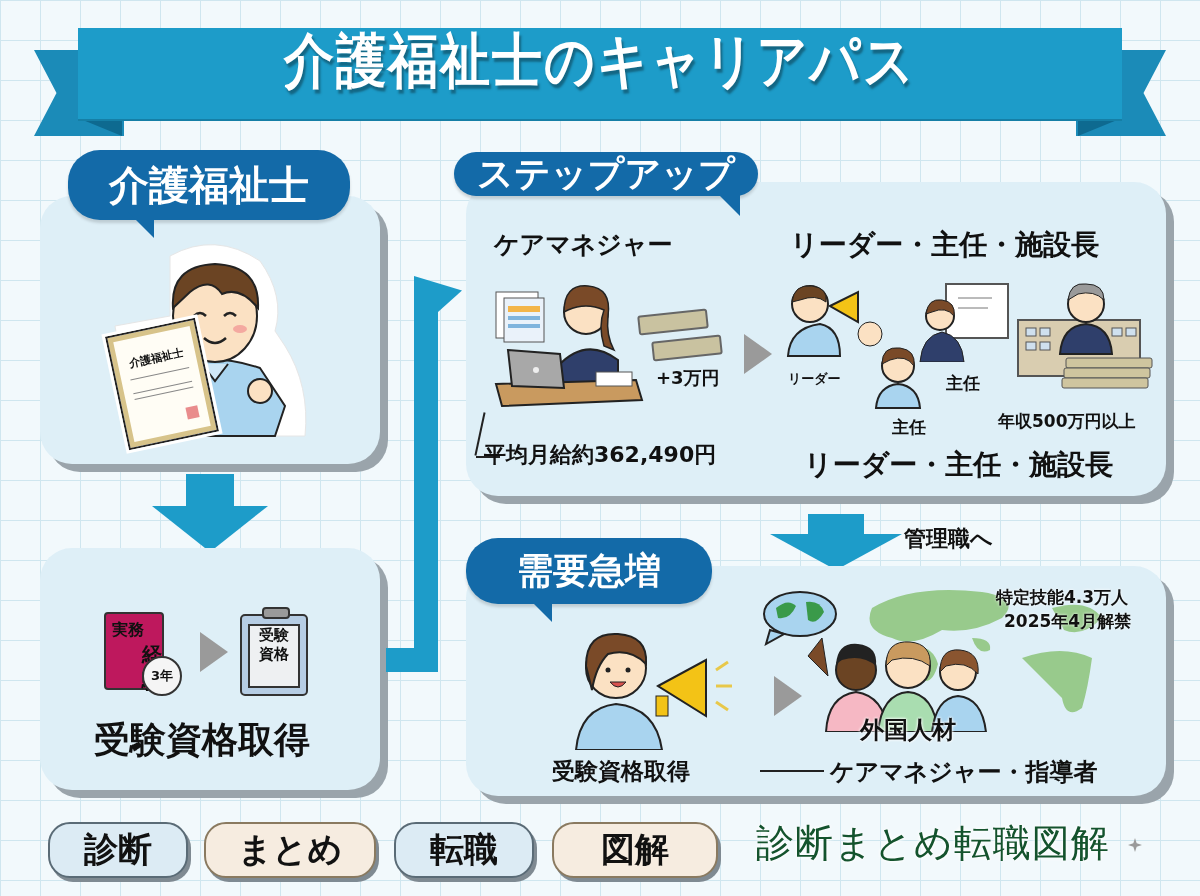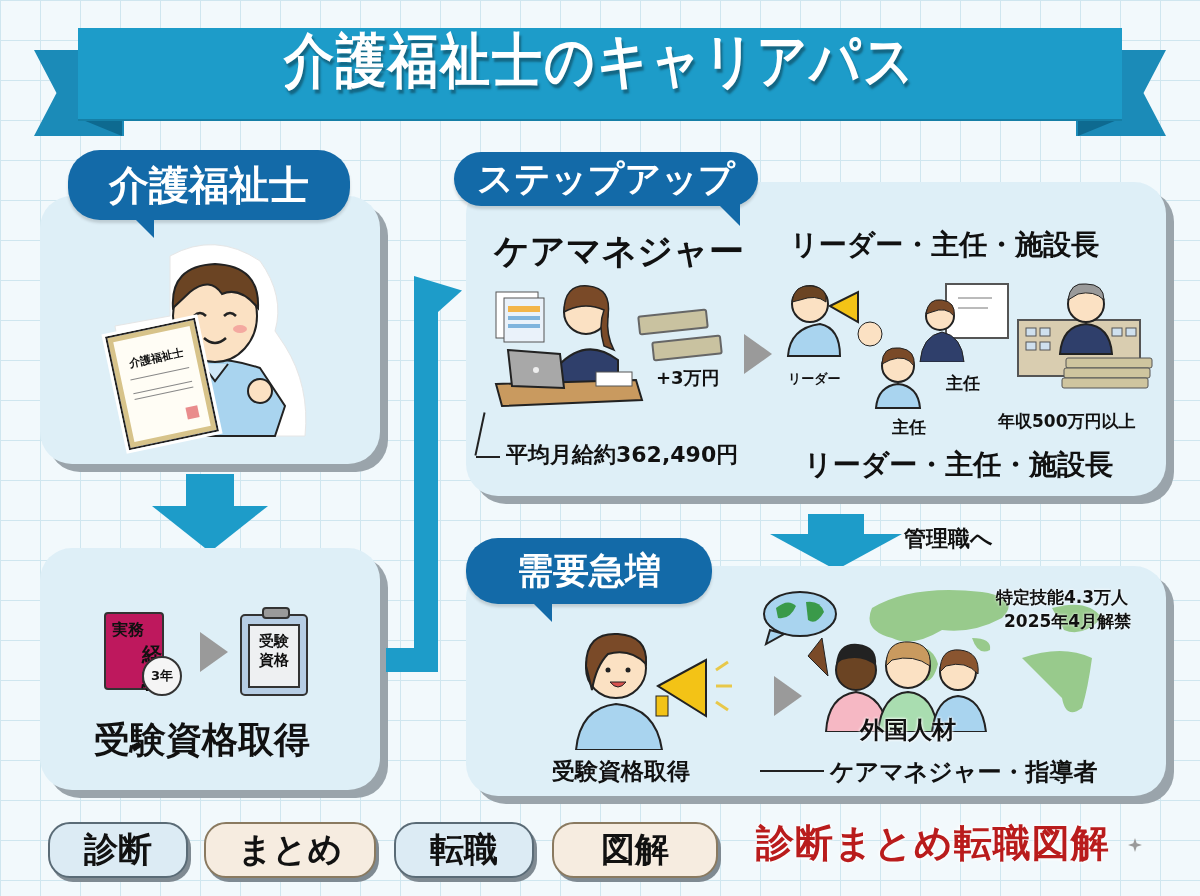--- a/index.html
+++ b/index.html
@@ -67,22 +67,22 @@
   .tag {
     position: absolute; top: 822px; height: 56px; border-radius: 22px;
     display: flex; align-items: center; justify-content: center;
     font-size: 34px; font-weight: bold; color: #111;
     border: 2px solid #5a6b76;
     box-shadow: 3px 4px 0 #7f8a92;
   }
   .tag.blue { background: #dcebf4; }
   .tag.beige { background: #f6ece0; border-color: #8a7a60; }
   .footer-title {
-    position: absolute; left: 756px; top: 818px; font-size: 38px; font-weight: bold;
-    color: #b91c1c; text-shadow: 0 0 4px #fff, 0 0 4px #fff; letter-spacing: 1px;
+    position: absolute; left: 756px; top: 818px; font-size: 38px; font-weight: normal;
+    color: #14532d; text-shadow: 0 0 4px #fff, 0 0 4px #fff; letter-spacing: 1px;
   }
 </style>
 </head>
 <body>
 
 <div class="ribbon-tail left"></div>
 <div class="ribbon-tail right"></div>
 <div class="ribbon-fold left"></div>
 <div class="ribbon-fold right"></div>
 <div class="ribbon-main">
@@ -131,37 +131,37 @@
   <div style="font-size:16px; font-weight:bold; margin:6px 0 0 6px;">実務</div>
   <div style="font-size:20px; font-weight:bold; margin:0 0 0 6px;padding-left:30px;">経験</div>
 </div>
 <div class="abs" style="left:142px; top:656px; width:40px; height:40px; border-radius:50%; background:#f5f5f5; border:2px solid #333; display:flex; align-items:center; justify-content:center;">
   <span style="font-size:13px; font-weight:bold;">3年</span>
 </div>
 <div class="tri-gray" style="left:200px; top:632px;"></div>
 
 <div class="abs" style="left:240px; top:614px; width:68px; height:82px; background:#b6cde4; border:2px solid #333; border-radius:5px;">
   <div style="position:absolute; left:20px; top:-9px; width:28px; height:12px; background:#9a9a9a; border:2px solid #333; border-radius:4px;"></div>
-  <div style="position:absolute; left:6px; top:8px; right:6px; bottom:6px; background:#eef0f2; border:2px solid #333; text-align:center; padding-top:6px;">
+  <div style="position:absolute; left:6px; top:8px; right:6px; bottom:6px; background:#eef0f2; border:2px solid #333; text-align:center; padding-top:0;">
     <div style="font-size:15px; font-weight:bold;">受験</div>
     <div style="font-size:15px; font-weight:bold;">資格</div>
   </div>
 </div>
 <div class="label" style="left:94px; top:716px; font-size:36px;">受験資格取得</div>
 
 <div class="abs" style="left:386px; top:648px; width:52px; height:24px; background:#1d9cc9;"></div>
 <div class="abs" style="left:414px; top:290px; width:24px; height:382px; background:#1d9cc9;"></div>
 <div class="abs" style="left:414px; top:276px; width:48px; height:36px; background:#1d9cc9; clip-path:polygon(0 0,100% 40%,50% 100%,0 100%);"></div>
 
 <div class="panel" style="left:466px; top:182px; width:700px; height:314px;"></div>
-<div class="bubble tail-br" style="left:454px; top:152px; width:304px; height:54px; font-size:36px;">
+<div class="bubble tail-br" style="left:454px; top:152px; width:304px; height:44px; font-size:36px;">
   <span>ステップアップ</span>
 </div>
 
-<div class="label" style="left:494px; top:228px; font-size:35px;">ケアマネジャー</div>
+<div class="label" style="left:494px; top:228px; font-size:25px;">ケアマネジャー</div>
 
 <div class="abs" style="left:486px; top:276px; width:160px; height:140px;">
   <svg width="160" height="140" viewBox="0 0 160 140">
     <rect x="10" y="16" width="42" height="46" fill="#fff" stroke="#555"></rect>
     <rect x="18" y="22" width="40" height="44" fill="#eaf2fa" stroke="#555"></rect>
     <rect x="22" y="30" width="32" height="6" fill="#f3b54a"></rect>
     <rect x="22" y="40" width="32" height="4" fill="#7fb4dd"></rect>
     <rect x="22" y="48" width="32" height="4" fill="#7fb4dd"></rect>
     <circle cx="100" cy="36" r="22" fill="#fbe1c3" stroke="#222" stroke-width="2"></circle>
     <path d="M78 36 Q78 8 102 10 Q126 12 122 40 Q120 60 128 74 L118 70 Q112 50 118 34 Q100 26 82 34 Z" fill="#7a4a28" stroke="#222" stroke-width="1.5"></path>
@@ -172,21 +172,21 @@
     <rect x="110" y="96" width="36" height="14" fill="#fff" stroke="#555"></rect>
   </svg>
 </div>
 
 <div class="abs" style="left:638px; top:312px; width:70px; height:20px; background:#c9c2a0; border:2px solid #666; border-radius:3px; transform:rotate(-6deg);"></div>
 <div class="abs" style="left:652px; top:338px; width:70px; height:20px; background:#c9c2a0; border:2px solid #666; border-radius:3px; transform:rotate(-6deg);"></div>
 <div class="label" style="left:656px; top:366px; font-size:18px;">+3万円</div>
 
 <div class="abs" style="left:479px; top:412px; width:2px; height:44px; background:#222; transform:rotate(12deg);"></div>
 <div class="abs" style="left:476px; top:456px; width:24px; height:2px; background:#222;"></div>
-<div class="label" style="left:506px; top:440px; font-size:22px;text-align:center;">平均月給約362,490円</div>
+<div class="label" style="left:484px; top:440px; font-size:22px;text-align:center;">平均月給約362,490円</div>
 
 <div class="tri-gray" style="left:744px; top:334px;"></div>
 
 <div class="label" style="left:790px; top:226px; font-size:28px;">リーダー・主任・施設長</div>
 
 <div class="abs" style="left:780px; top:280px; width:90px; height:80px;">
   <svg width="90" height="80" viewBox="0 0 90 80">
     <circle cx="30" cy="24" r="18" fill="#fbe1c3" stroke="#222" stroke-width="2"></circle>
     <path d="M12 22 Q14 4 32 6 Q48 8 46 22 Q36 14 20 20 Z" fill="#6b4423" stroke="#222"></path>
     <path d="M8 76 Q10 48 40 44 Q60 48 60 76 Z" fill="#a9d4ef" stroke="#222" stroke-width="2"></path>

